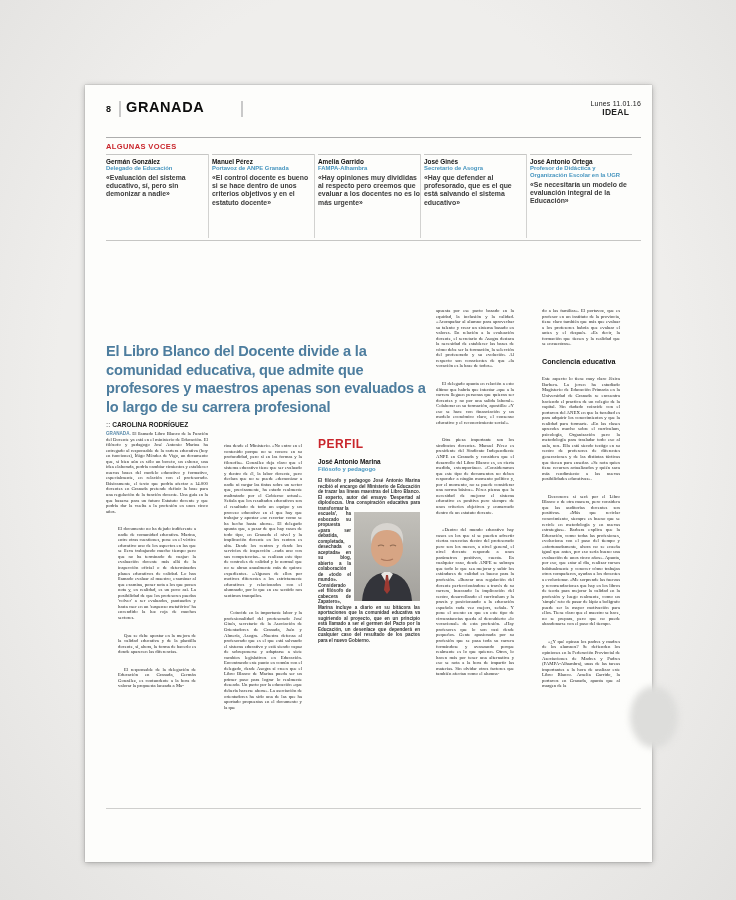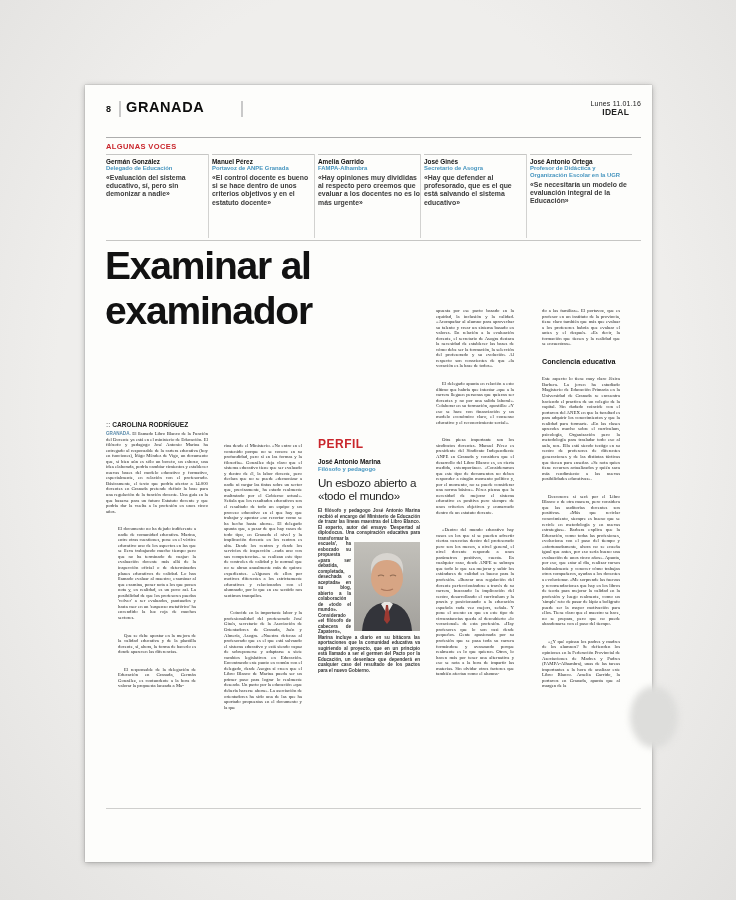--- a/index.html
+++ b/index.html
@@ -113,21 +113,21 @@
     <div class="vquote">«Hay que defender al profesorado, que es el que está salvando el sistema educativo»</div>
   </div>
   <div class="abs vdiv" style="left:441px;"></div>
   <div class="abs voice" style="left:445px;">
     <div class="vname">José Antonio Ortega</div>
     <div class="vrole">Profesor de Didáctica y Organización Escolar en la UGR</div>
     <div class="vquote">«Se necesitaría un modelo de evaluación integral de la Educación»</div>
   </div>
   <div class="abs striprule"></div>
 
-  <div class="abs headline">Examinar al examinador</div>
+  <div class="abs subhead">El Libro Blanco del Docente divide a la comunidad educativa, que admite que profesores y maestros apenas son evaluados a lo largo de su carrera profesional</div>
   <div class="abs byline">
     <span class="bymark">::</span>
     <span>CAROLINA RODRÍGUEZ</span>
   </div>
 
   <div class="abs bodycol col1">
     <p class="firstp">
       <span class="leadin">GRANADA.</span>
       <span>El llamado Libro Blanco de la Función del Docente ya está en el ministerio de Educación. El filósofo y pedagogo José Antonio Marina ha entregado al responsable de la cartera educativa (hoy en funciones), Íñigo Méndez de Vigo, un documento que, si bien aún es sólo un boceto, un esbozo, una idea elaborada, podría cambiar cimientos y establecer nuevas bases del modelo educativo y formativo, especialmente, en relación con el profesorado. Básicamente, el texto que podría afectar a 14.000 docentes en Granada pretende definir la base para una regulación de la función docente. Una guía en la que basarse para un futuro Estatuto docente y que podría dar la vuelta a la profesión en unos cinco años.</span>
     </p>
@@ -135,21 +135,20 @@
   </div>
 
   <div class="abs bodycol col2">
     <span><p>rina desde el Ministerio. «No entro en el contenido porque no se conoce en su profundidad, pero sí en las formas y la filosofía». González deja claro que el sistema educativo tiene que ser evaluado y dentro de él, la labor docente, pero declara que no se puede «demonizar a nadie ni cargar las tintas sobre un sector que, precisamente, ha estado realmente maltratado por el Gobierno actual». Señala que los resultados educativos son el resultado de todo un equipo y un proceso educativo en el que hay que trabajar y apostar «no recortar como se ha hecho hasta ahora». El delegado apunta que, a pesar de que hay casos de todo tipo, en Granada el nivel y la implicación docente en los centros es alta. Desde los centros y desde los servicios de inspección –cada uno con sus competencias– se realizan este tipo de controles de calidad y lo normal que no se abran anualmente más de quince expedientes. «Algunos de ellos por motivos diferentes a los estrictamente educativos y relacionados con el alumnado, por lo que en ese sentido nos sentimos tranquilos.</p><p>Coincide en la importante labor y la profesionalidad del profesorado José Ginés, secretario de la Asociación de Orientadores de Granada, Jaén y Almería, Asogra. «Nuestra defensa al profesorado que es el que está salvando el sistema educativo y está siendo capaz de sobreponerse y adaptarse a siete cambios legislativos en Educación. Encontrando este punto en común con el delegado, desde Asogra sí creen que el Libro Blanco de Marina pueda ser un primer paso para lograr lo realmente deseado. Un pacto por la educación «que debería hacerse ahora». La asociación de orientadores ha sido una de las que ha aportado propuestas en el documento y la que</p></span>
   </div>
 
   <div class="abs perfil">
     <div class="plabel">PERFIL</div>
     <div class="pname">José Antonio Marina</div>
     <div class="prole">Filósofo y pedagogo</div>
-    <div class="ptitle">Un esbozo abierto a «todo el mundo»</div>
     <div class="pbody">El filósofo y pedagogo José Antonio Marina recibió el encargo del Ministerio de Educación de trazar las líneas maestras del Libro Blanco. El experto, autor del ensayo 'Despertad al diplodocus. Una conspiración educativa para transformar la</div>
     <div class="pbody2">
       <span class="photo">
         <svg width="66" height="89" viewBox="0 0 66 89">
           <defs>
             <linearGradient id="bgph" x1="0" y1="0" x2="0" y2="1">
               <stop offset="0" stop-color="#c2c0ba"></stop>
                 <stop offset="1" stop-color="#a3a19c"></stop>
             </linearGradient>
           </defs>

